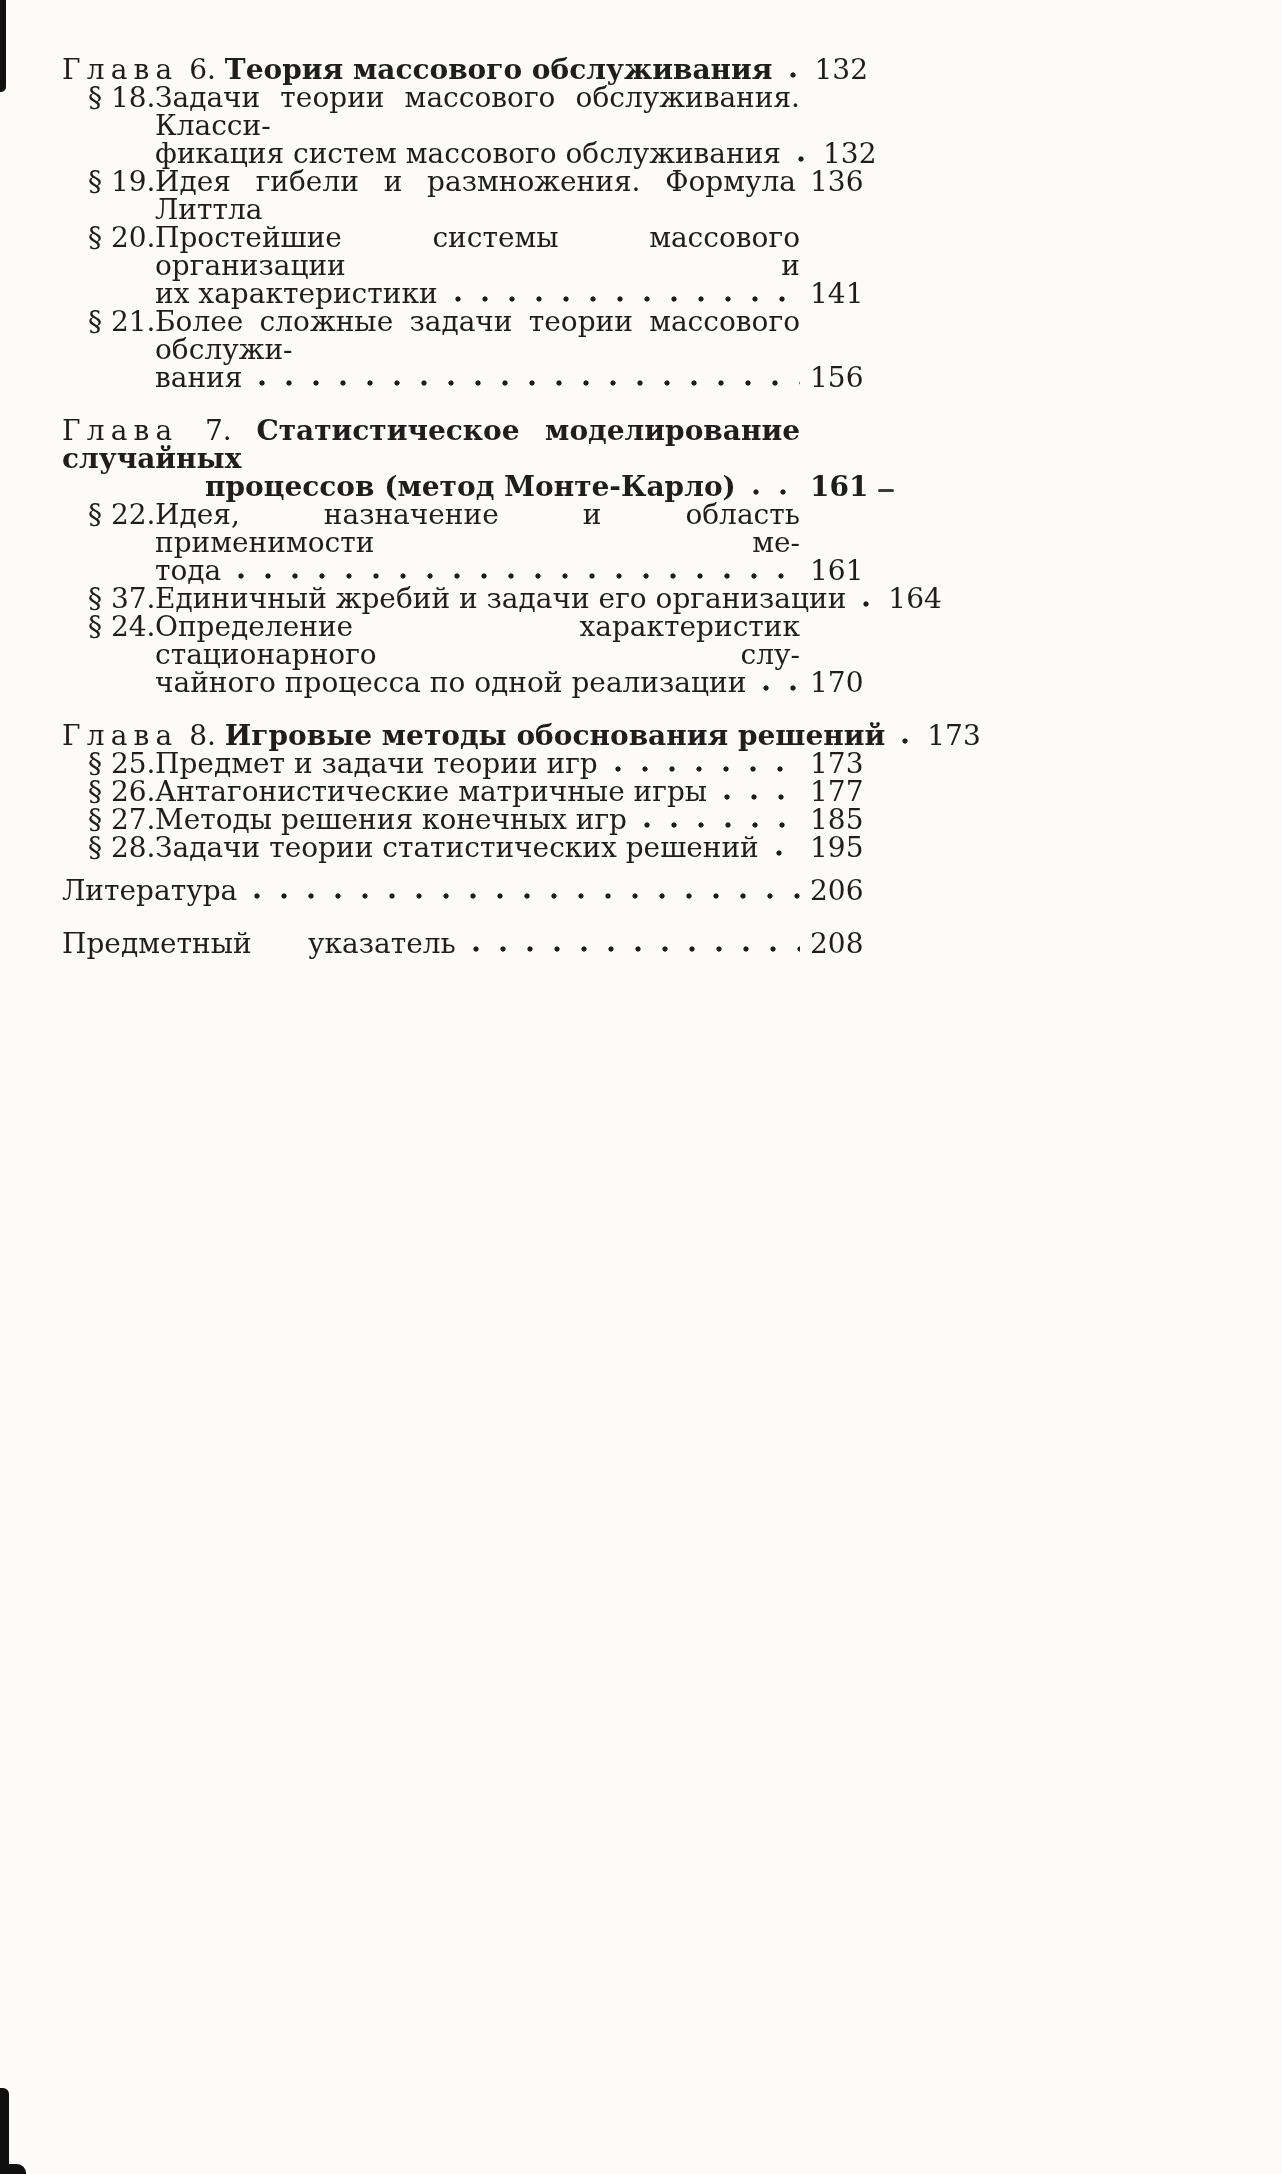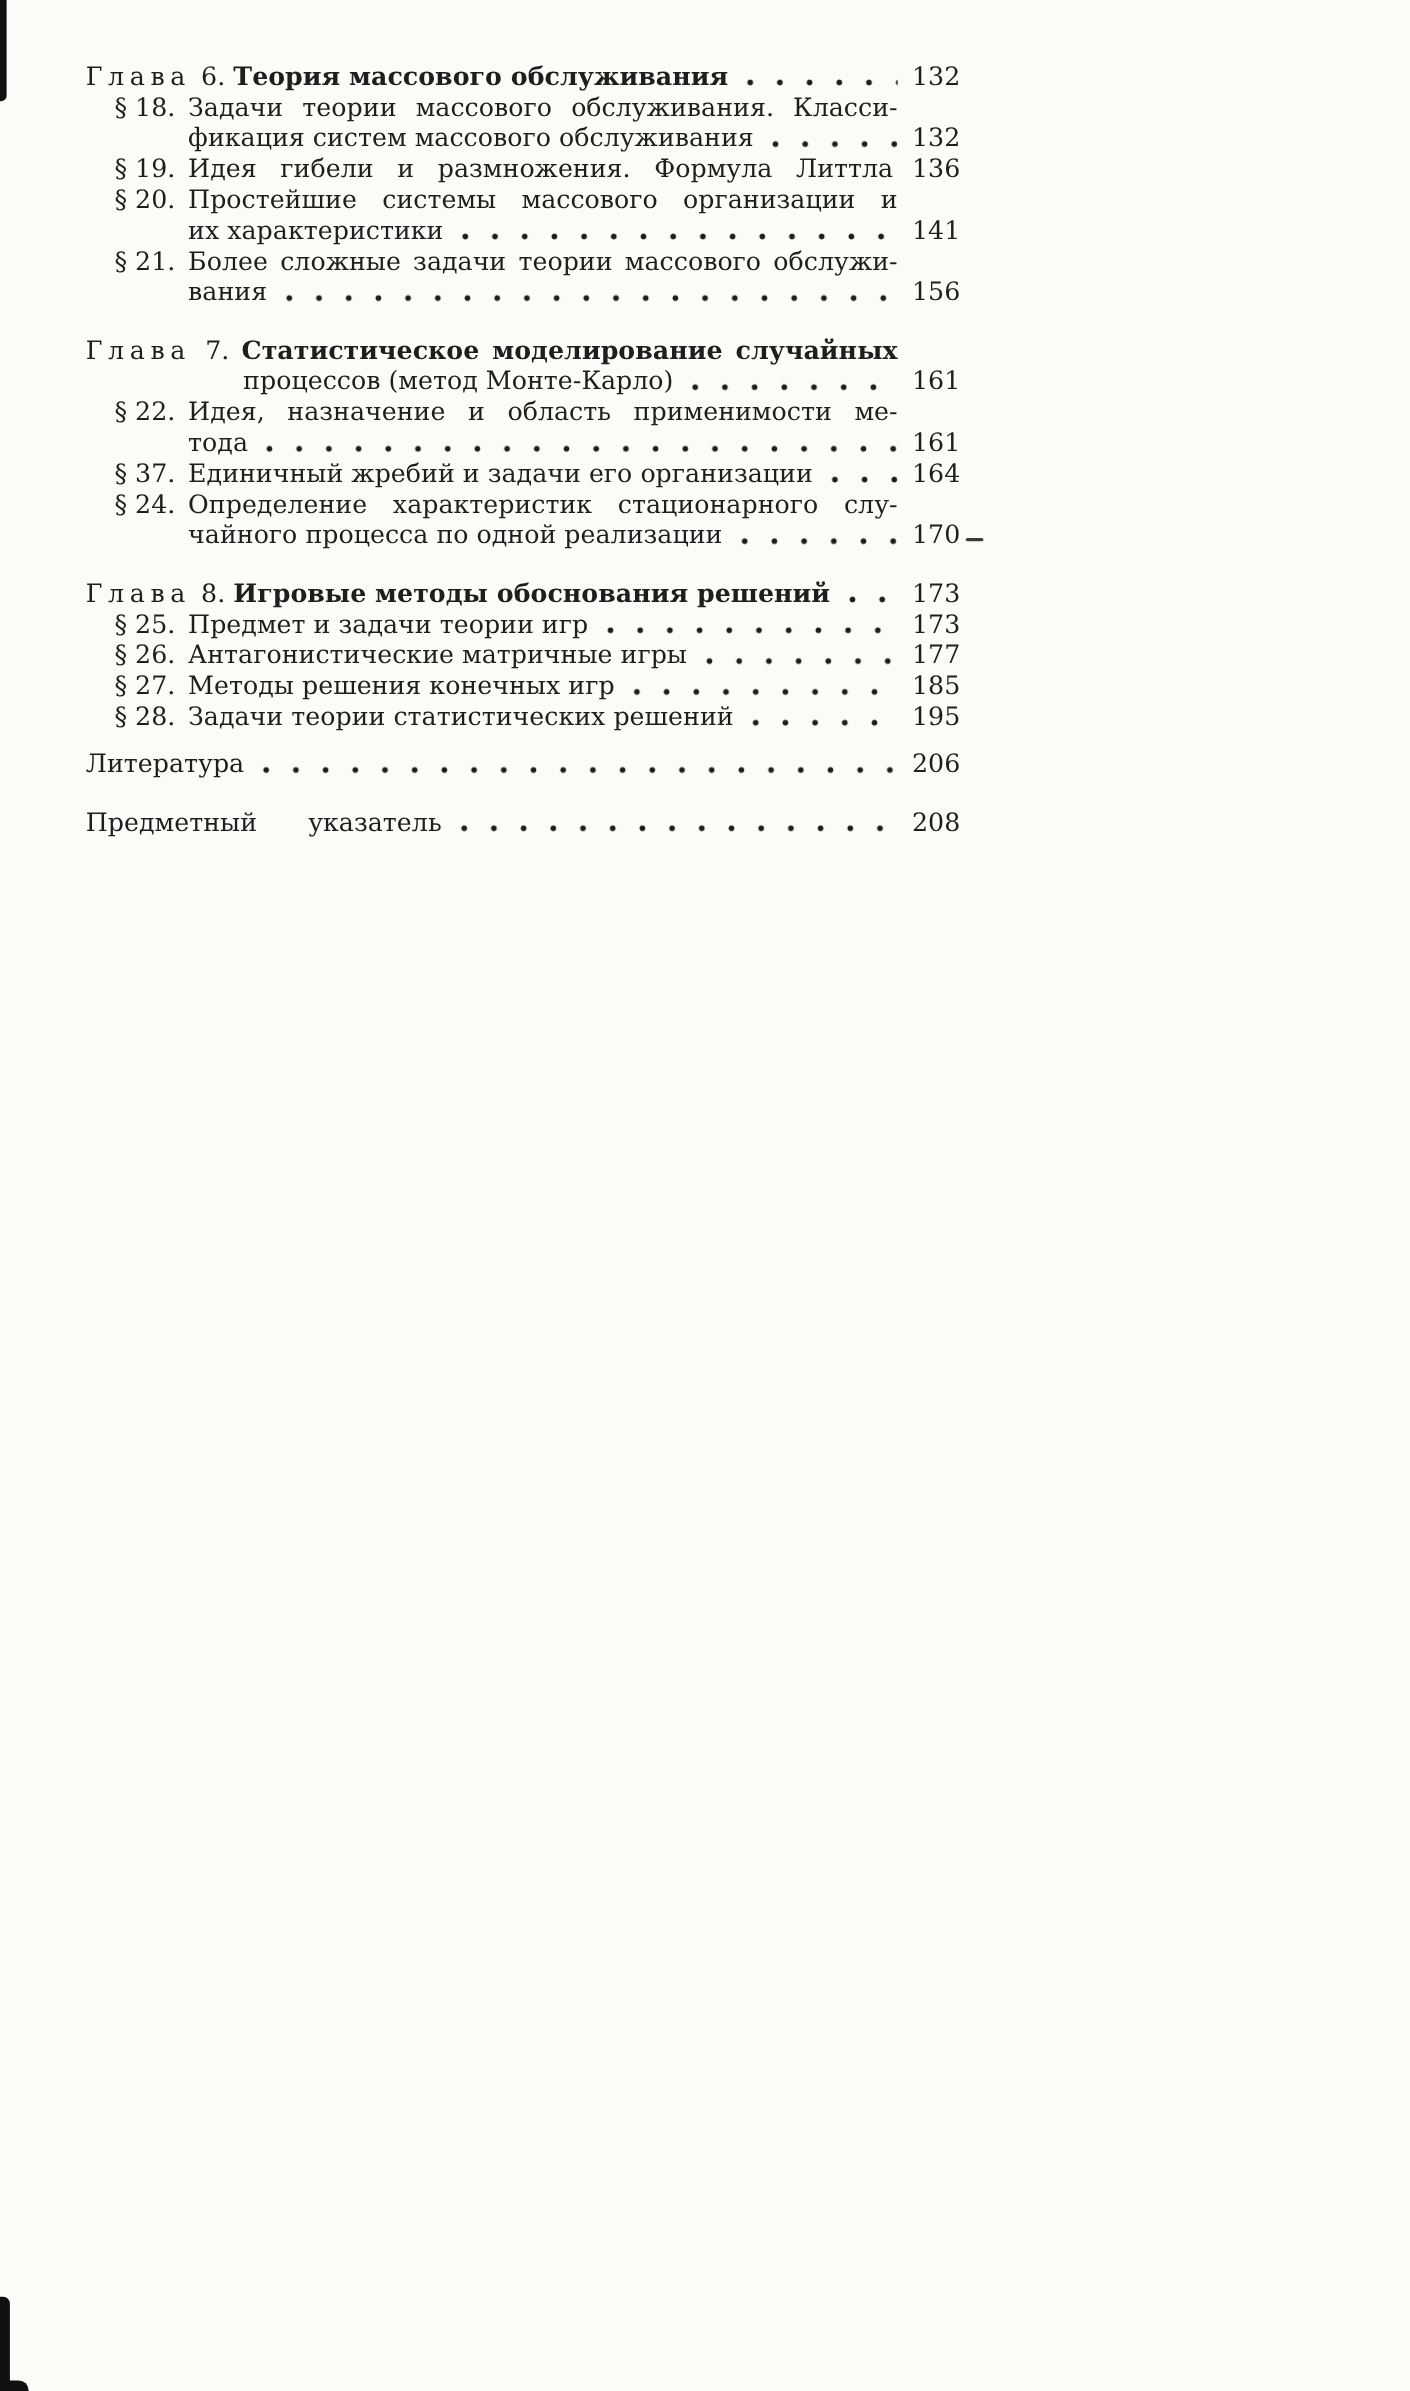--- a/index.html
+++ b/index.html
@@ -10,24 +10,24 @@
     width: 1282px;
     height: 2174px;
     position: relative;
     overflow: hidden;
     background: #fcfbf7;
     color: #1e1e1e;
     font-family: "DejaVu Serif", "Liberation Serif", serif;
   }
   .toc {
     position: absolute;
-    left: 78px;
+    left: 62px;
     top: 56px;
     width: 798px;
-    font-size: 23px;
+    font-size: 28px;
     line-height: 28px;
   }
   .line {
     position: relative;
     display: flex;
     align-items: stretch;
   }
   
   .line.blockjust {
     display: block;
@@ -35,21 +35,21 @@
     text-align-last: justify;
     padding-right: 60px;
   }
   .line.flexjust .jtext {
     flex: 1 1 auto;
     text-align: justify;
     text-align-last: justify;
     margin-right: 14px;
   }
   .section, .section-cont { padding-left: 93px; }
-  .chapter-cont { padding-left: 143px; font-weight: normal; }
+  .chapter-cont { padding-left: 143px; font-weight: bold; }
   .marker {
     position: absolute;
     left: 26px;
     top: 0;
     white-space: nowrap;
   }
   .content { white-space: nowrap; }
   .label { letter-spacing: 0.22em; }
   .cnum { margin-left: 2px; }
   .title { font-weight: bold; }

